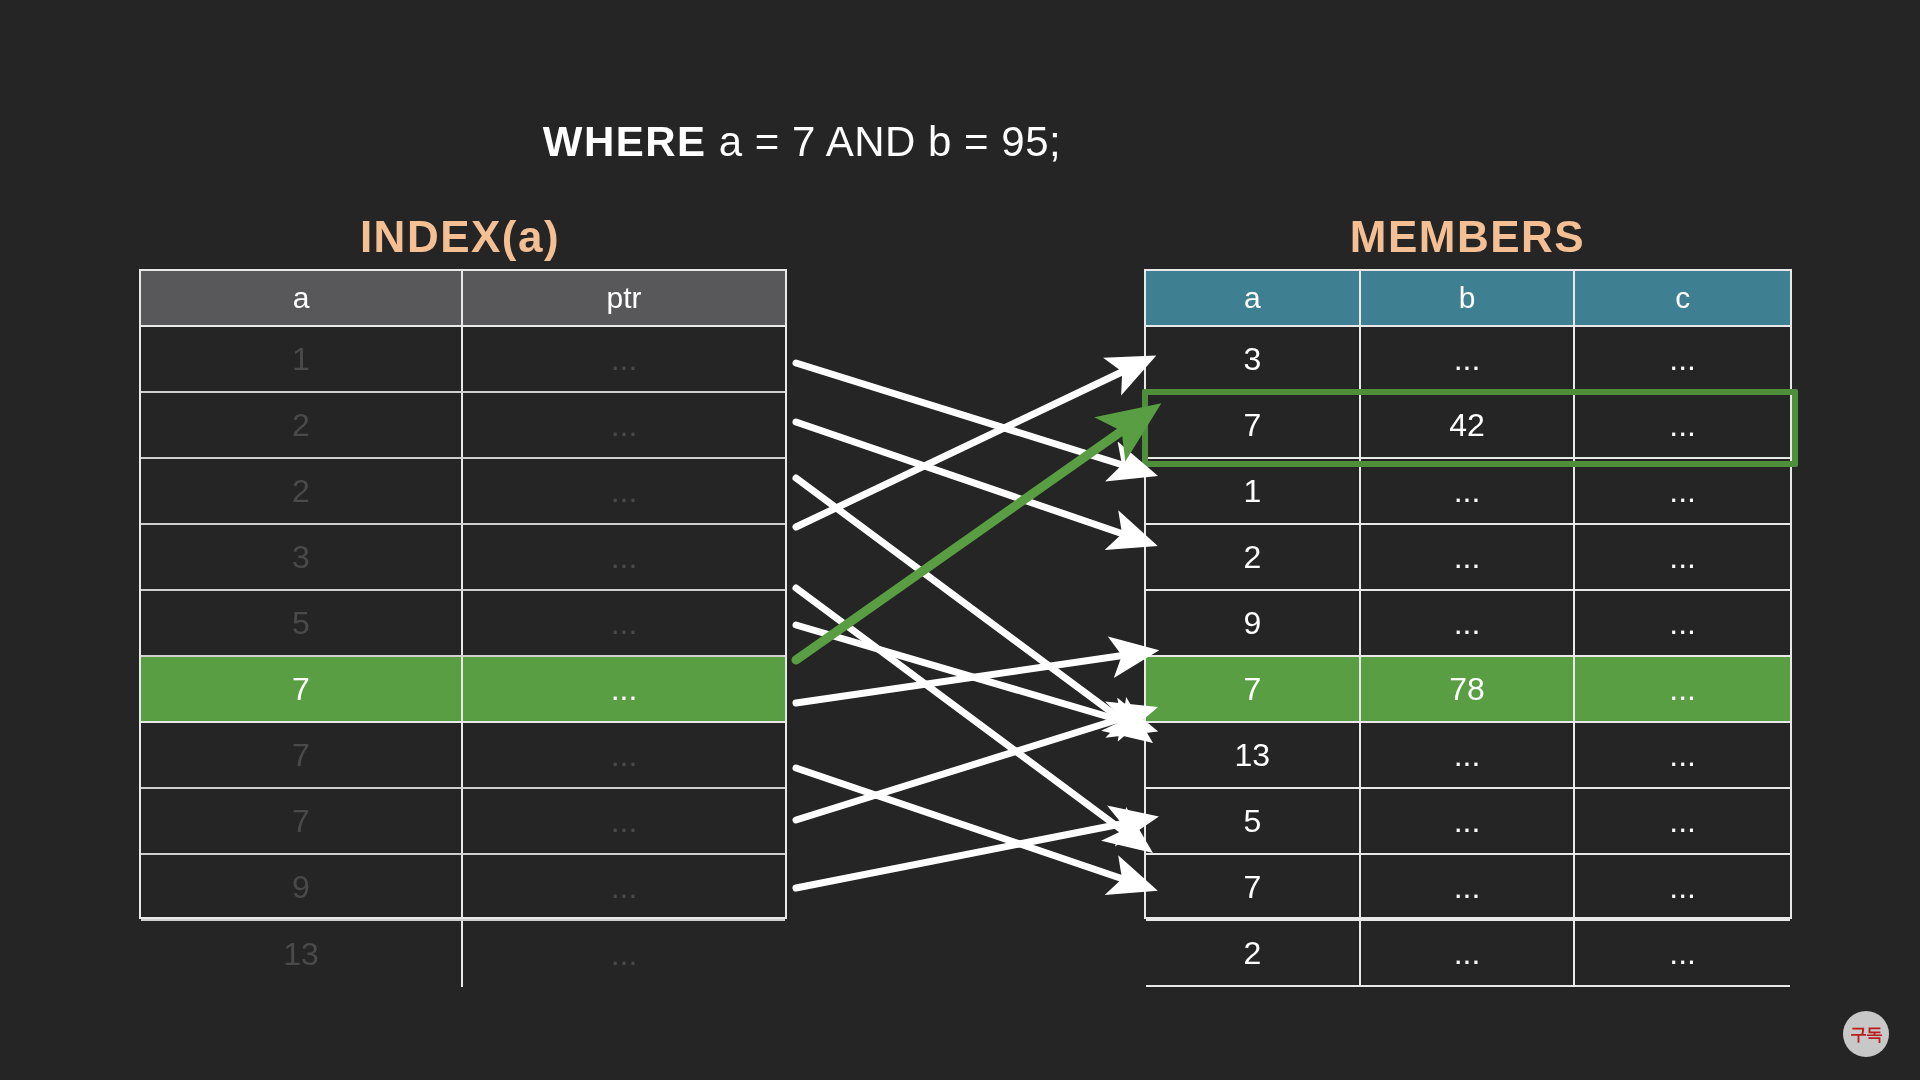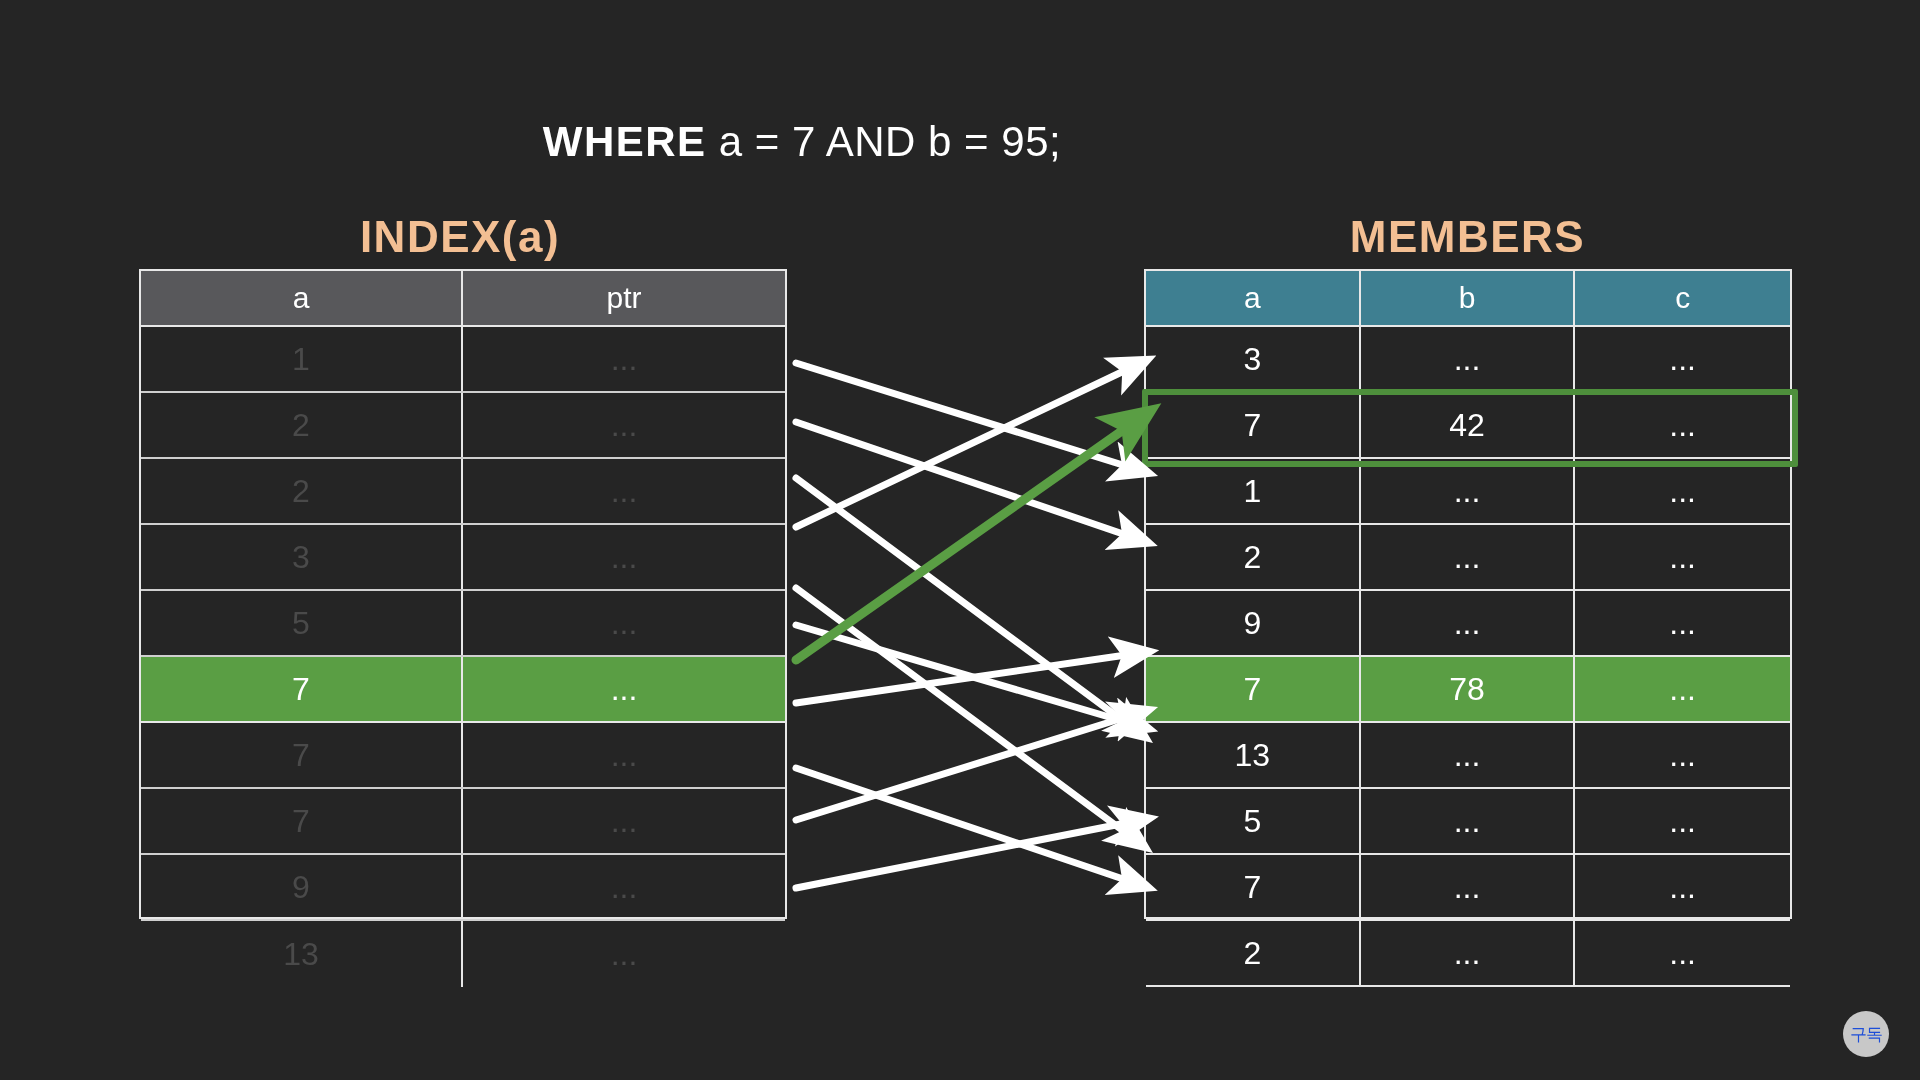--- a/index.html
+++ b/index.html
@@ -138,23 +138,23 @@
 
   
   #subscribe-badge {
     position: absolute;
     left: 1843px;
     top: 1011px;
     width: 46px;
     height: 46px;
     border-radius: 50%;
     background: #c8c8c8;
-    color: #1d4ed8;
+    color: #b91c1c;
     font-size: 17px;
-    font-weight: normal;
+    font-weight: bold;
     display: flex;
     align-items: center;
     justify-content: center;
     letter-spacing: -1px;
   }
 </style>
 </head>
 <body>
 
 <div id="stage">

